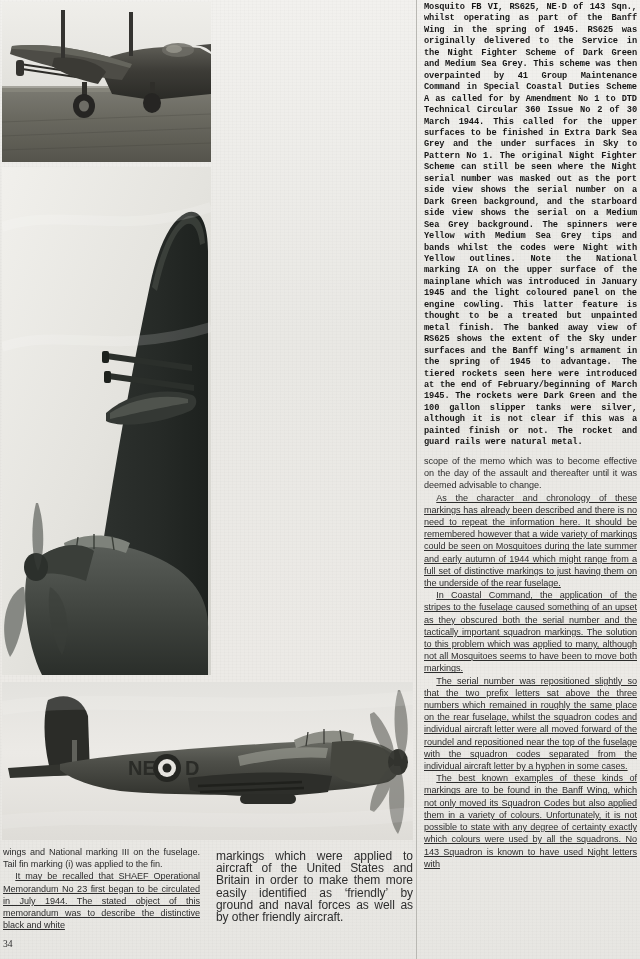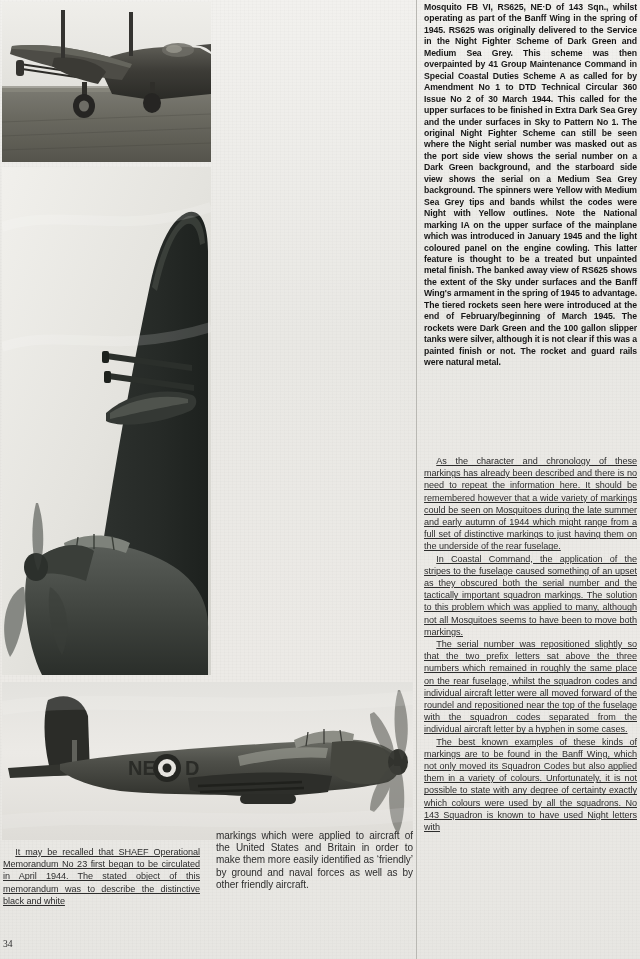--- a/index.html
+++ b/index.html
@@ -37,42 +37,43 @@
   .col{position:absolute;text-align:justify;}
   .col p{margin:0;}
   .col p.ind{text-indent:1.05em;text-decoration:underline;}
 
   
   #col-caption{
     left:424px;top:2px;width:213px;
     font-size:8.7px;line-height:11.45px;
     font-weight:bold;color:#161616;
     letter-spacing:-0.1px;
+    font-family:Liberation Mono, monospace;
   }
   
   #col-right-body{
     left:424px;top:455px;width:213px;
     font-size:9.1px;line-height:12.2px;
     color:#2d2d2d;
     letter-spacing:-0.05px;
   }
   #col-right-body p.ind{text-indent:1.35em;}
 
   
   #col-left-bottom{
     left:3px;top:846px;width:197px;
     font-size:9.1px;line-height:12.2px;
     color:#2d2d2d;letter-spacing:-0.05px;
   }
   #col-left-bottom p.ind{text-indent:1.35em;}
 
   
   #col-mid-bottom{
-    left:216px;top:830px;width:197px;
-    font-size:10px;line-height:12.2px;
+    left:216px;top:850px;width:197px;
+    font-size:12px;line-height:12.2px;
     color:#2d2d2d;letter-spacing:-0.05px;
   }
   #col-mid-bottom p.ind{text-indent:1.35em;}
 
   
   #page-number{
     position:absolute;left:3px;top:938px;
     font-size:9.6px;line-height:12px;color:#2d2d2d;font-family:Liberation Serif, serif;
   }
 
@@ -269,27 +270,29 @@
       <path d="M0 140 C120 128 260 148 411 132"></path>
     </g>
   </svg>
 </div>
 
 <div class="col" id="col-caption">
   <p>Mosquito FB VI, RS625, NE·D of 143 Sqn., whilst operating as part of the Banff Wing in the spring of 1945. RS625 was originally delivered to the Service in the Night Fighter Scheme of Dark Green and Medium Sea Grey. This scheme was then overpainted by 41 Group Maintenance Command in Special Coastal Duties Scheme A as called for by Amendment No 1 to DTD Technical Circular 360 Issue No 2 of 30 March 1944. This called for the upper surfaces to be finished in Extra Dark Sea Grey and the under surfaces in Sky to Pattern No 1. The original Night Fighter Scheme can still be seen where the Night serial number was masked out as the port side view shows the serial number on a Dark Green background, and the starboard side view shows the serial on a Medium Sea Grey background. The spinners were Yellow with Medium Sea Grey tips and bands whilst the codes were Night with Yellow outlines. Note the National marking IA on the upper surface of the mainplane which was introduced in January 1945 and the light coloured panel on the engine cowling. This latter feature is thought to be a treated but unpainted metal finish. The banked away view of RS625 shows the extent of the Sky under surfaces and the Banff Wing's armament in the spring of 1945 to advantage. The tiered rockets seen here were introduced at the end of February/beginning of March 1945. The rockets were Dark Green and the 100 gallon slipper tanks were silver, although it is not clear if this was a painted finish or not. The rocket and guard rails were natural metal.</p>
 </div>
 
 <div class="col" id="col-right-body">
+  <p>scope of the memo which was to become effective on the day of the assault and thereafter until it was deemed advisable to change.</p>
   <p class="ind">As the character and chronology of these markings has already been described and there is no need to repeat the information here. It should be remembered however that a wide variety of markings could be seen on Mosquitoes during the late summer and early autumn of 1944 which might range from a full set of distinctive markings to just having them on the underside of the rear fuselage.</p>
   <p class="ind">In Coastal Command, the application of the stripes to the fuselage caused something of an upset as they obscured both the serial number and the tactically important squadron markings. The solution to this problem which was applied to many, although not all Mosquitoes seems to have been to move both markings.</p>
   <p class="ind">The serial number was repositioned slightly so that the two prefix letters sat above the three numbers which remained in roughly the same place on the rear fuselage, whilst the squadron codes and individual aircraft letter were all moved forward of the roundel and repositioned near the top of the fuselage with the squadron codes separated from the individual aircraft letter by a hyphen in some cases.</p>
   <p class="ind">The best known examples of these kinds of markings are to be found in the Banff Wing, which not only moved its Squadron Codes but also applied them in a variety of colours. Unfortunately, it is not possible to state with any degree of certainty exactly which colours were used by all the squadrons. No 143 Squadron is known to have used Night letters with</p>
 </div>
 
 <div class="col" id="col-left-bottom">
-  <p class="ind">It may be recalled that SHAEF Operational Memorandum No 23 first began to be circulated in April 1944. The stated object of this memorandum was to describe the distinctive black and white</p>
+  <p>wings and National marking III on the fuselage. Tail fin marking (i) was applied to the fin.</p>
+  <p class="ind">It may be recalled that SHAEF Operational Memorandum No 23 first began to be circulated in July 1944. The stated object of this memorandum was to describe the distinctive black and white</p>
 </div>
 
 <div class="col" id="col-mid-bottom">
   <p>markings which were applied to aircraft of the United States and Britain in order to make them more easily identified as ‘friendly’ by ground and naval forces as well as by other friendly aircraft.</p>
 </div>
 
 <div id="page-number">34</div>
 
 </body></html>

